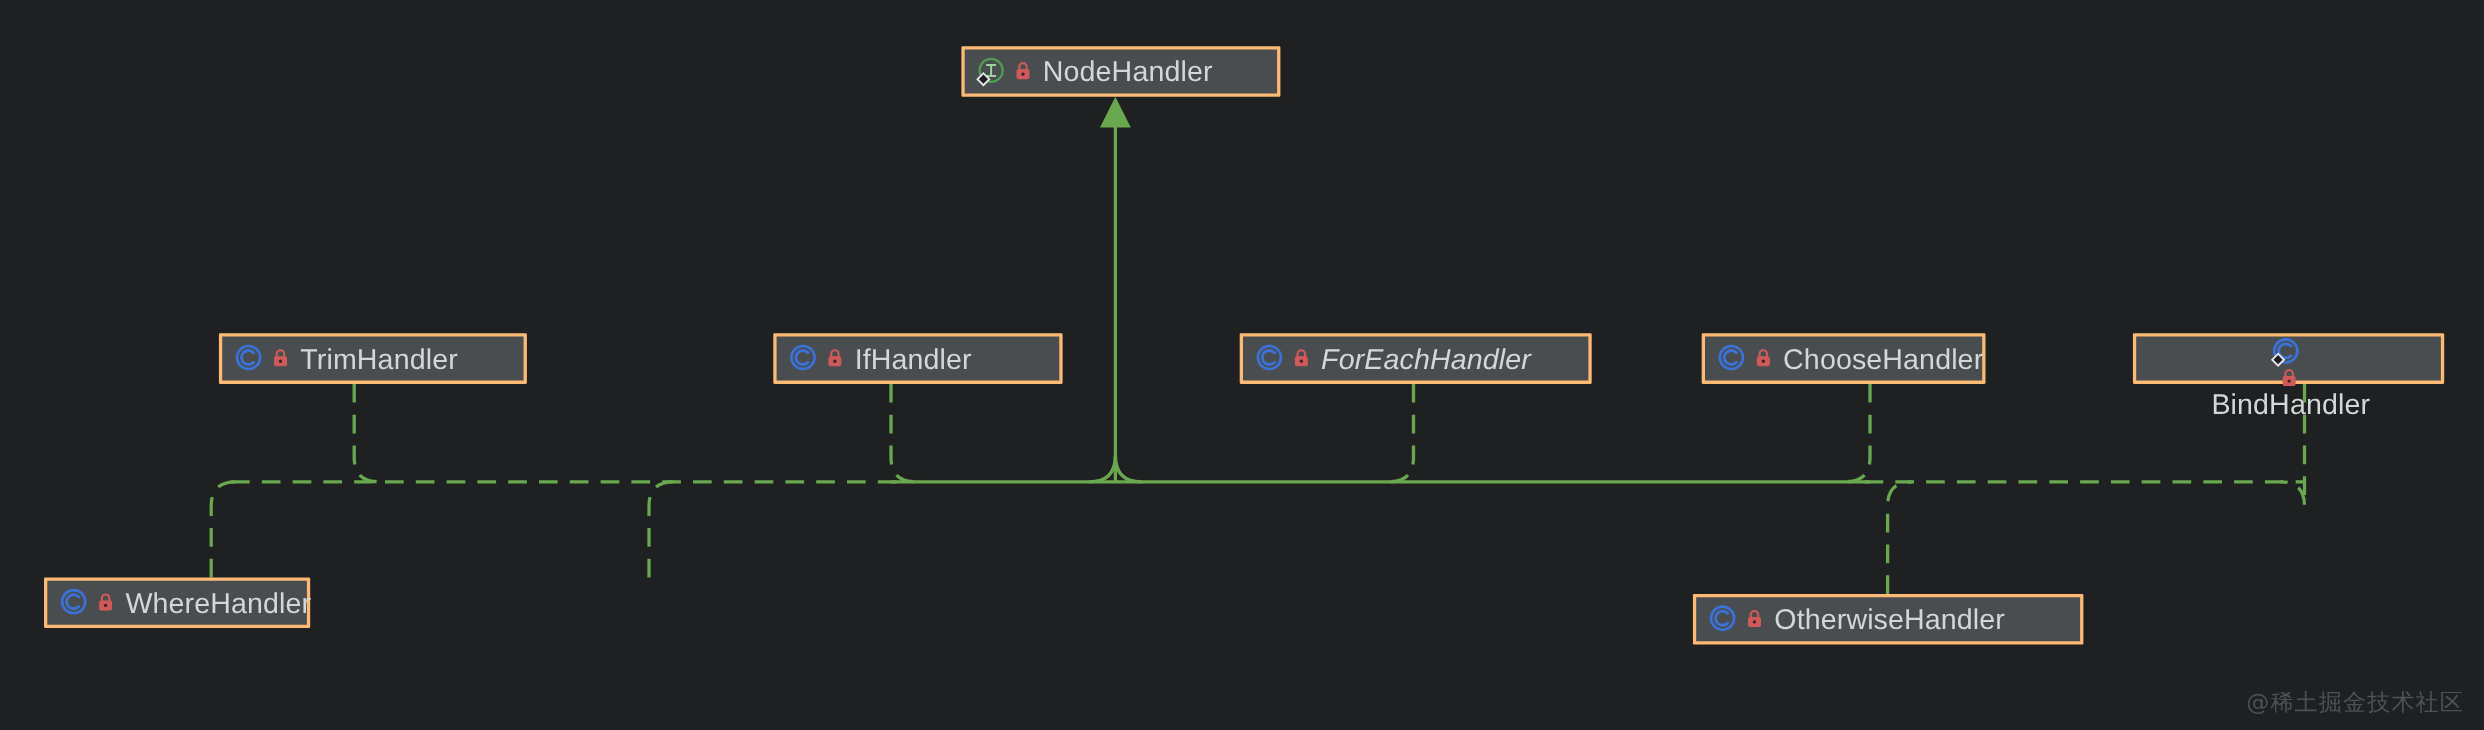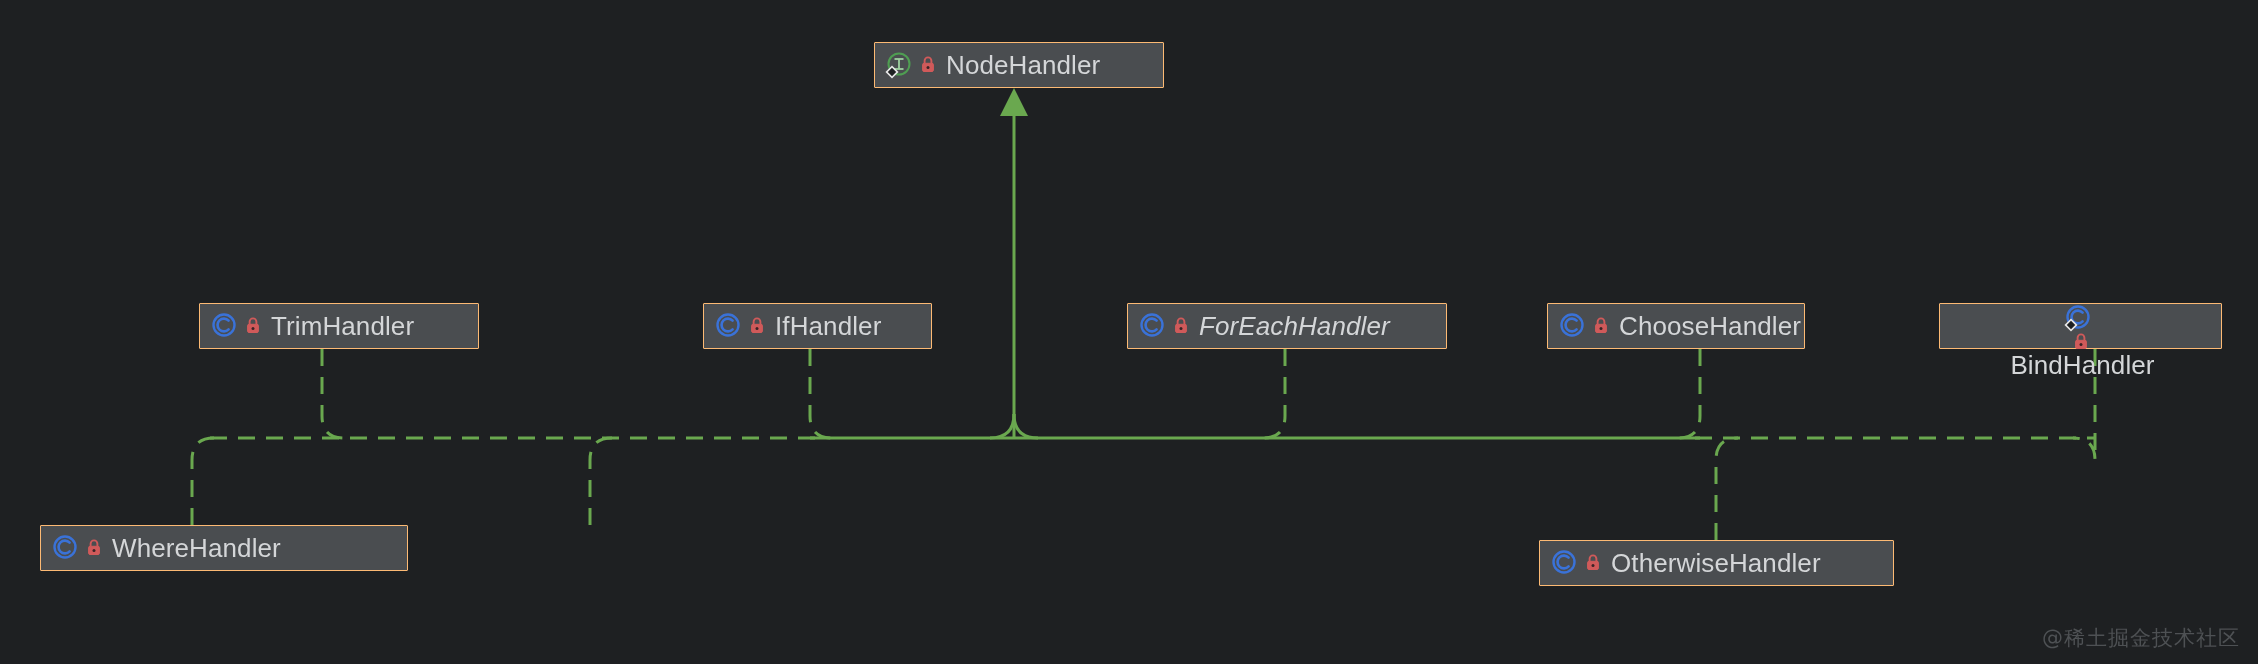--- a/index.html
+++ b/index.html
@@ -21,21 +21,21 @@
     width: 2258px;
     height: 664px;
     pointer-events: none;
   }
   .node {
     position: absolute;
     box-sizing: border-box;
     display: flex;
     align-items: center;
     background: #4a4d50;
-    border: 1px solid #fdba74;
+    border: 3px solid #fdba74;
     height: 46px;
     padding: 0 16px 0 10px;
     border-radius: 1px;
     white-space: nowrap;
   }
   .node-label {
     color: #d4d6d8;
     font-size: 26px;
     line-height: 1;
     letter-spacing: 0.1px;
@@ -145,21 +145,21 @@
         </svg>
     </span>
     <span class="icon-wrap">
       <svg class="lock-icon" viewBox="0 0 16 20">
           <use href="#sym-lock-icon"></use>
         </svg>
     </span>
     <span class="node-label">TrimHandler</span>
   </div>
 
-  <div class="node" style="left:703px; top:303px; width:229px;">
+  <div class="node" style="left:703px; top:303px; width:263px;">
     <span class="icon-wrap">
       <svg class="kind-icon" viewBox="0 0 28 28">
           <use href="#sym-class-icon"></use>
         </svg>
     </span>
     <span class="icon-wrap">
       <svg class="lock-icon" viewBox="0 0 16 20">
           <use href="#sym-lock-icon"></use>
         </svg>
     </span>
@@ -204,21 +204,21 @@
       </svg>
     </span>
     <span class="icon-wrap">
       <svg class="lock-icon" viewBox="0 0 16 20">
           <use href="#sym-lock-icon"></use>
         </svg>
     </span>
     <span class="node-label">BindHandler</span>
   </div>
 
-  <div class="node" style="left:40px; top:525px; width:368px;align-items:center;">
+  <div class="node" style="left:40px; top:525px; width:242px;align-items:center;">
     <span class="icon-wrap">
       <svg class="kind-icon" viewBox="0 0 28 28">
           <use href="#sym-class-icon"></use>
         </svg>
     </span>
     <span class="icon-wrap">
       <svg class="lock-icon" viewBox="0 0 16 20">
           <use href="#sym-lock-icon"></use>
         </svg>
     </span>

